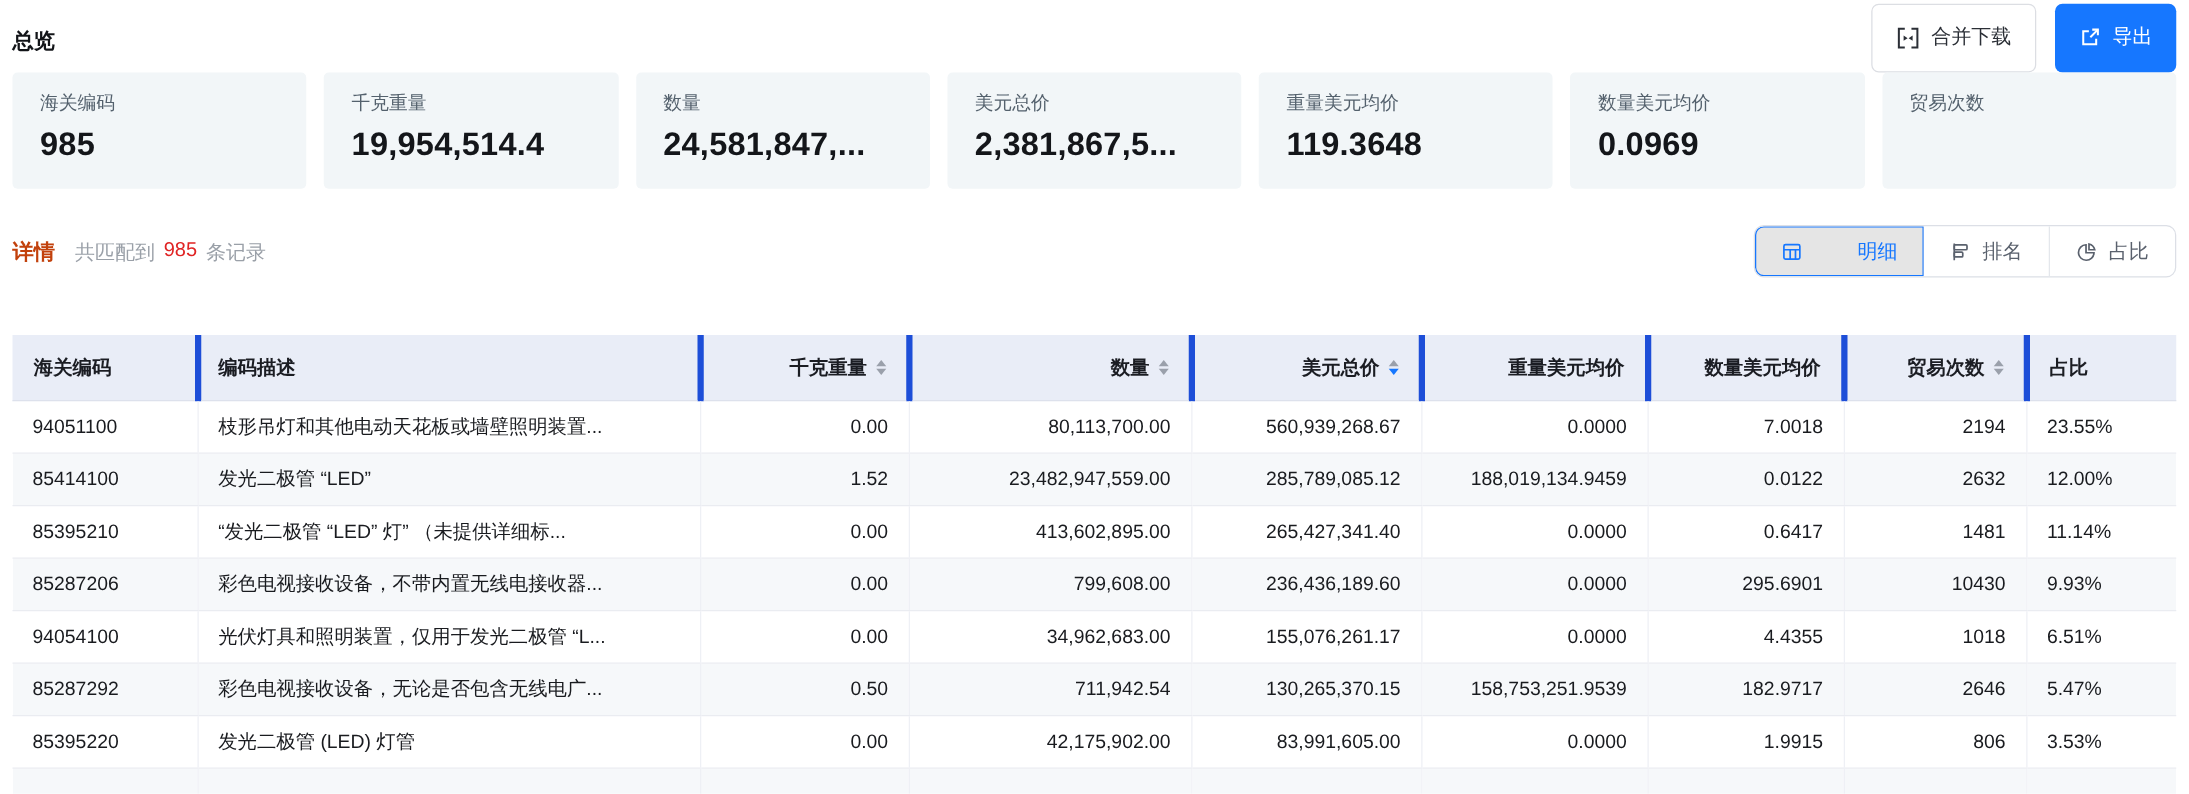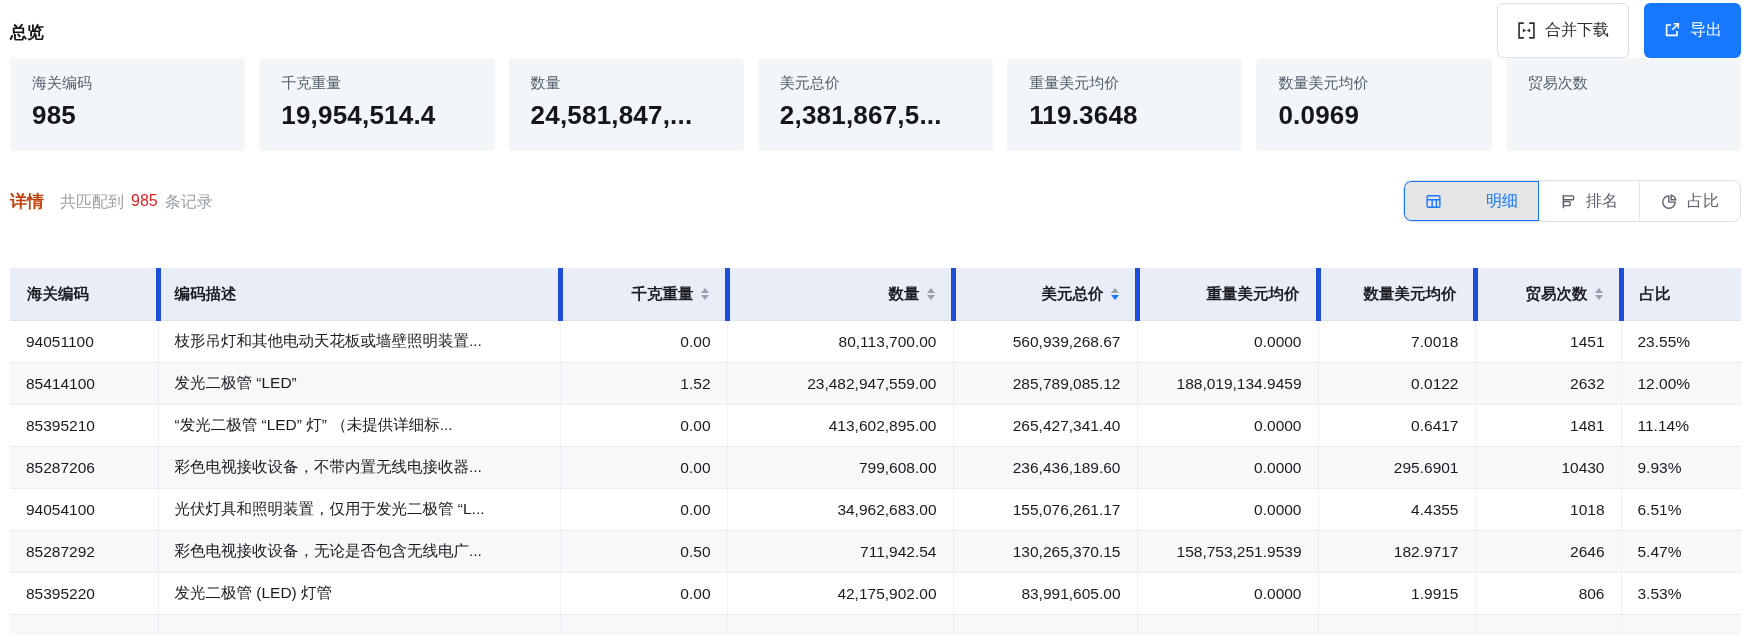--- a/index.html
+++ b/index.html
@@ -293,21 +293,21 @@
       </thead>
     <tbody id="table-body">
         <tr>
           <td class="al col-0">94051100</td>
           <td class="al col-1">枝形吊灯和其他电动天花板或墙壁照明装置...</td>
           <td class="ar col-2">0.00</td>
           <td class="ar col-3">80,113,700.00</td>
           <td class="ar col-4">560,939,268.67</td>
           <td class="ar col-5">0.0000</td>
           <td class="ar col-6">7.0018</td>
-          <td class="ar col-7">1451</td>
+          <td class="ar col-7">2194</td>
           <td class="al col-8">23.55%</td>
         </tr>
         <tr class="stripe">
           <td class="al col-0">85414100</td>
           <td class="al col-1">发光二极管 “LED”</td>
           <td class="ar col-2">1.52</td>
           <td class="ar col-3">23,482,947,559.00</td>
           <td class="ar col-4">285,789,085.12</td>
           <td class="ar col-5">188,019,134.9459</td>
           <td class="ar col-6">0.0122</td>

